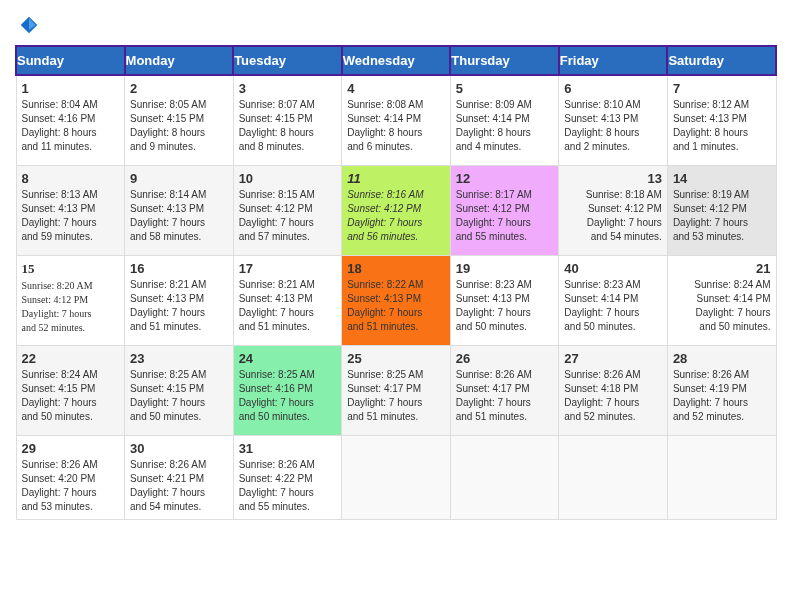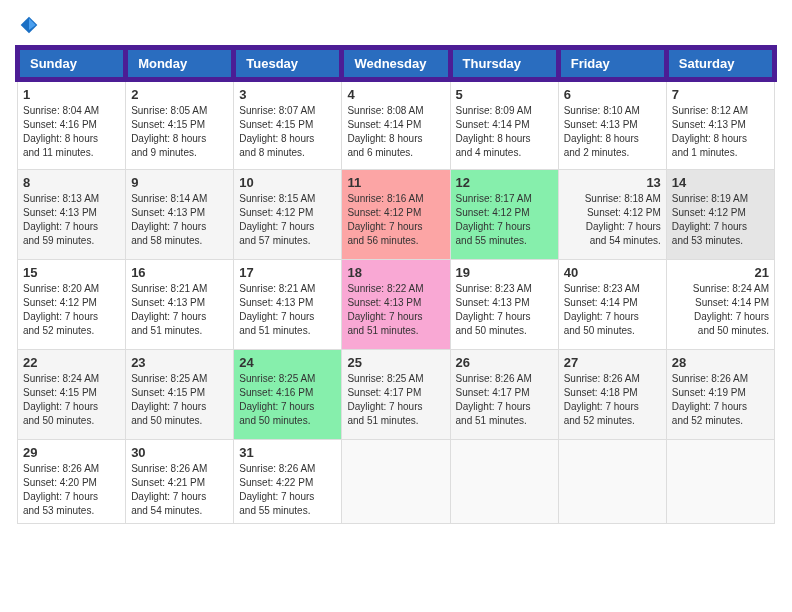--- a/index.html
+++ b/index.html
@@ -55,24 +55,24 @@
     }
     .calendar {
       width: 100%;
       border-collapse: collapse;
       table-layout: fixed;
     }
     .calendar th {
       background-color: #2a6dbf;
       color: white;
       text-align: left;
-      padding: 6px 10px;
+      padding: 6px 0;
       font-size: 13px;
       font-weight: bold;
-      border: 5px solid #4c1d95;
+      border: 2px solid #4c1d95;
     }
     .calendar td {
       vertical-align: top;
       padding: 5px 5px;
       border: 1px solid #ddd;
       font-size: 10.5px;
       color: #333;
       background: #fff;
       height: 90px;
     }
@@ -169,51 +169,51 @@
         <span class="day-info">Sunrise: 8:13 AM<br>Sunset: 4:13 PM<br>Daylight: 7 hours<br>and 59 minutes.</span>
       </td>
         <td style="background: rgb(245, 245, 245);">
         <span class="day-number">9</span>
         <span class="day-info">Sunrise: 8:14 AM<br>Sunset: 4:13 PM<br>Daylight: 7 hours<br>and 58 minutes.</span>
       </td>
         <td style="background: rgb(245, 245, 245);">
         <span class="day-number">10</span>
         <span class="day-info">Sunrise: 8:15 AM<br>Sunset: 4:12 PM<br>Daylight: 7 hours<br>and 57 minutes.</span>
       </td>
-        <td style="background: #fca5a5;">
+        <td style="background: #bef264; font-style: italic;">
         <span class="day-number">11</span>
         <span class="day-info">Sunrise: 8:16 AM<br>Sunset: 4:12 PM<br>Daylight: 7 hours<br>and 56 minutes.</span>
       </td>
-        <td style="background: #86efac;">
+        <td style="background: #f0abfc;">
         <span class="day-number">12</span>
         <span class="day-info">Sunrise: 8:17 AM<br>Sunset: 4:12 PM<br>Daylight: 7 hours<br>and 55 minutes.</span>
       </td>
         <td style="background: rgb(245, 245, 245); text-align: right;">
         <span class="day-number">13</span>
         <span class="day-info">Sunrise: 8:18 AM<br>Sunset: 4:12 PM<br>Daylight: 7 hours<br>and 54 minutes.</span>
       </td>
         <td style="background: #e5e5e5;">
         <span class="day-number">14</span>
         <span class="day-info">Sunrise: 8:19 AM<br>Sunset: 4:12 PM<br>Daylight: 7 hours<br>and 53 minutes.</span>
       </td>
       </tr>
       <tr>
-        <td style="background: rgb(255, 255, 255);">
+        <td style="background: rgb(255, 255, 255); font-family: Liberation Serif, serif;">
         <span class="day-number">15</span>
         <span class="day-info">Sunrise: 8:20 AM<br>Sunset: 4:12 PM<br>Daylight: 7 hours<br>and 52 minutes.</span>
       </td>
         <td style="background: rgb(255, 255, 255);">
         <span class="day-number">16</span>
         <span class="day-info">Sunrise: 8:21 AM<br>Sunset: 4:13 PM<br>Daylight: 7 hours<br>and 51 minutes.</span>
       </td>
         <td style="background: rgb(255, 255, 255);">
         <span class="day-number">17</span>
         <span class="day-info">Sunrise: 8:21 AM<br>Sunset: 4:13 PM<br>Daylight: 7 hours<br>and 51 minutes.</span>
       </td>
-        <td style="background: #f9a8d4;">
+        <td style="background: #f97316;">
         <span class="day-number">18</span>
         <span class="day-info">Sunrise: 8:22 AM<br>Sunset: 4:13 PM<br>Daylight: 7 hours<br>and 51 minutes.</span>
       </td>
         <td style="background: rgb(255, 255, 255);">
         <span class="day-number">19</span>
         <span class="day-info">Sunrise: 8:23 AM<br>Sunset: 4:13 PM<br>Daylight: 7 hours<br>and 50 minutes.</span>
       </td>
         <td style="background: rgb(255, 255, 255);">
         <span class="day-number">40</span>
         <span class="day-info">Sunrise: 8:23 AM<br>Sunset: 4:14 PM<br>Daylight: 7 hours<br>and 50 minutes.</span>

